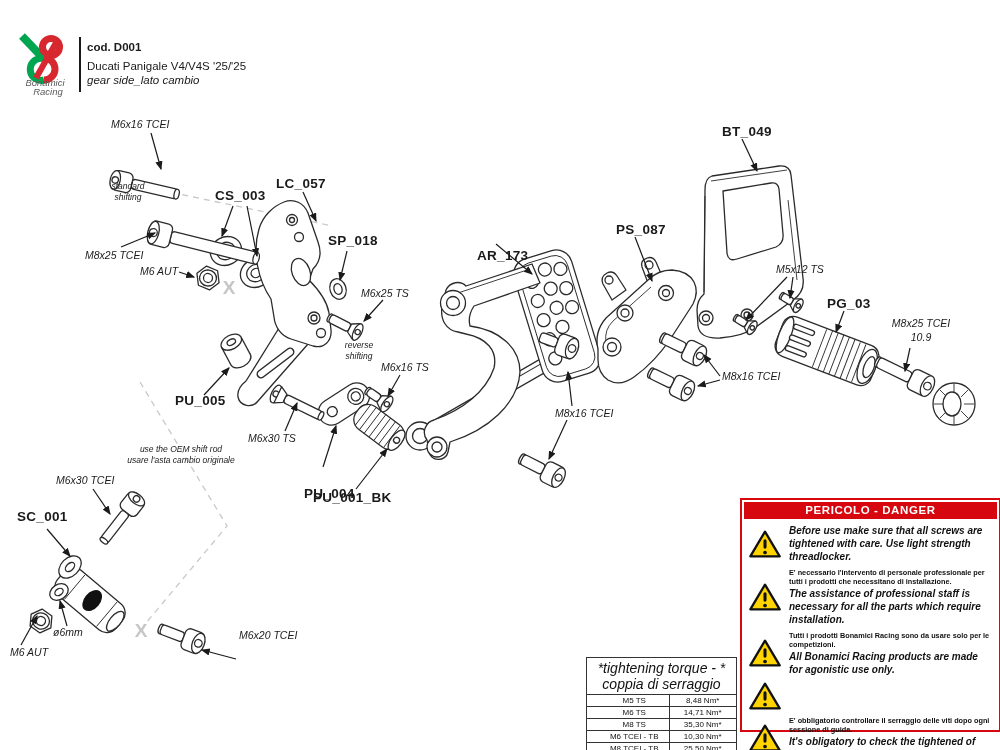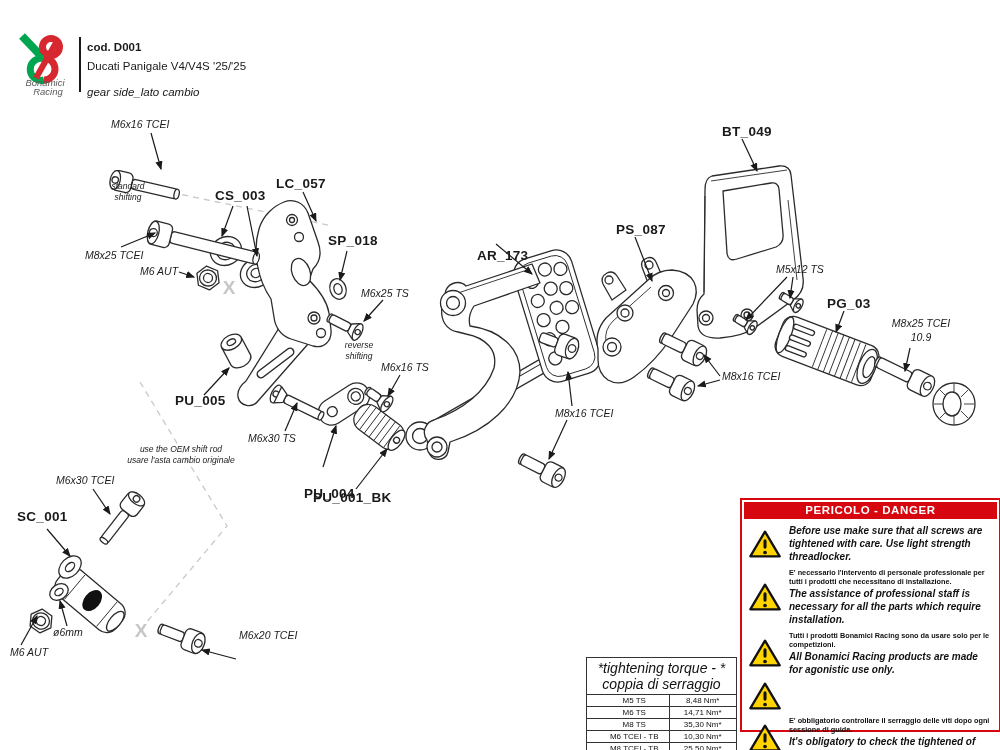--- a/index.html
+++ b/index.html
@@ -8,21 +8,21 @@
   }
   html,body{margin:0;padding:0;background:#fff;}
   body{width:1000px;height:750px;font-family:"Liberation Sans",sans-serif;}
   .page{position:relative;width:1000px;height:750px;background:#fff;overflow:hidden;}
 
   
   .brand{position:absolute;left:12px;top:33px;width:66px;height:64px;}
   .head-divider{position:absolute;left:79px;top:37px;width:2px;height:55px;background:#1a1a1a;}
   .head-text{position:absolute;left:87px;top:41px;color:#1a1a1a;}
   .head-code{font-weight:bold;font-size:11.5px;margin-bottom:7px;}
-  .head-model{font-size:11.5px;margin-bottom:14px;}
+  .head-model{font-size:11.5px;margin-bottom:2px;}
   .head-side{font-size:11.5px;font-style:italic;}
 
   
   .diagram-svg{position:absolute;left:0;top:0;}
   .p{fill:#fff;stroke:var(--line-dark);stroke-width:1.3;stroke-linejoin:round;}
   .pl{fill:none;stroke:var(--line-dark);stroke-width:1.3;stroke-linejoin:round;}
   .th{fill:none;stroke:var(--line-dark);stroke-width:0.9;}
   .dash{fill:none;stroke:var(--line-light);stroke-width:1.3;stroke-dasharray:6 5;}
   .arrow{fill:none;stroke:#1a1a1a;stroke-width:1.2;}
   .xmark{font-family:"Liberation Sans",sans-serif;font-weight:bold;font-size:19px;fill:#c6c6c6;text-anchor:middle;}

